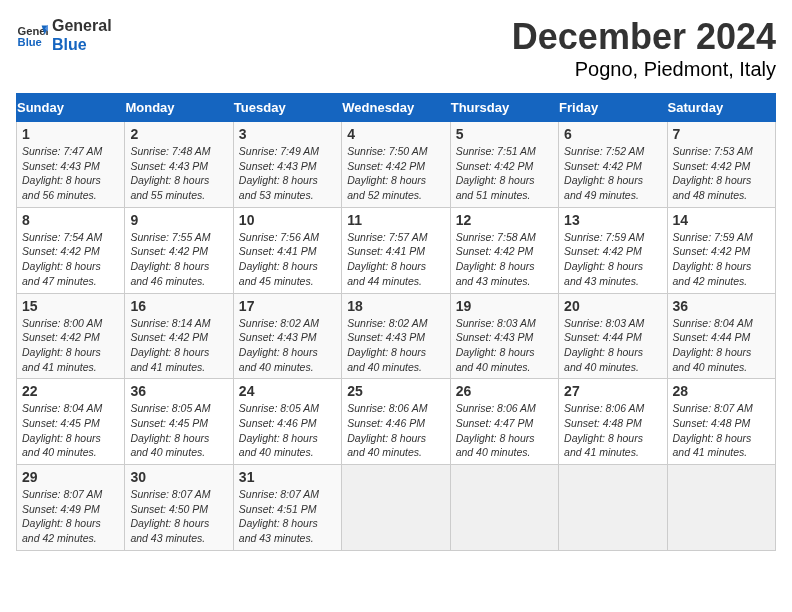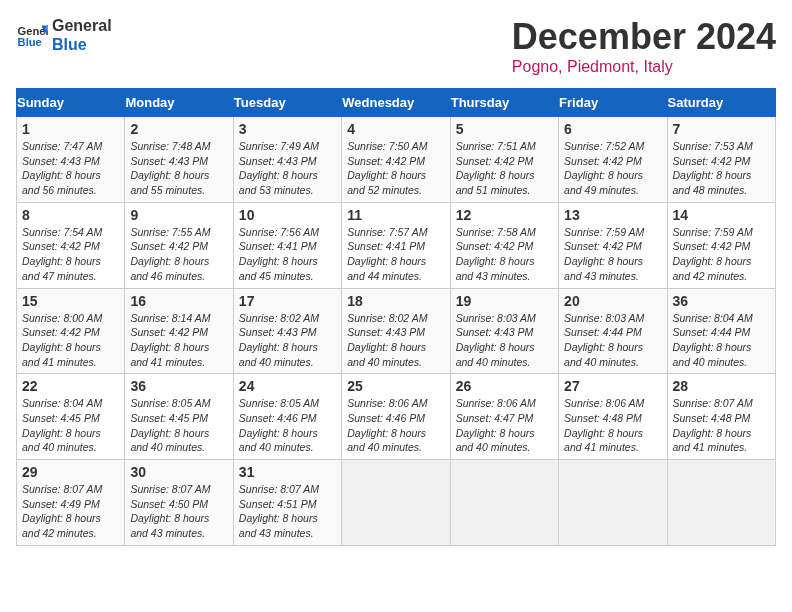--- a/index.html
+++ b/index.html
@@ -18,29 +18,29 @@
     }
     .logo {
       display: flex;
       align-items: center;
       gap: 4px;
     }
     .logo-icon {
       width: 32px;
       height: 32px;
     }
-    .title-block { text-align: left; }
+    .title-block { text-align: right; }
     .month-title {
       font-size: 36px;
       font-weight: bold;
       color: #333;
     }
     .subtitle {
-      font-size: 16px;
-      color: #be185d;
+      font-size: 20px;
+      color: #000000;
     }
     table {
       width: 100%;
       border-collapse: collapse;
       font-size: 11px;
     }
     thead th {
       background: #1565c0;
       color: #fff;
       padding: 6px 0;

